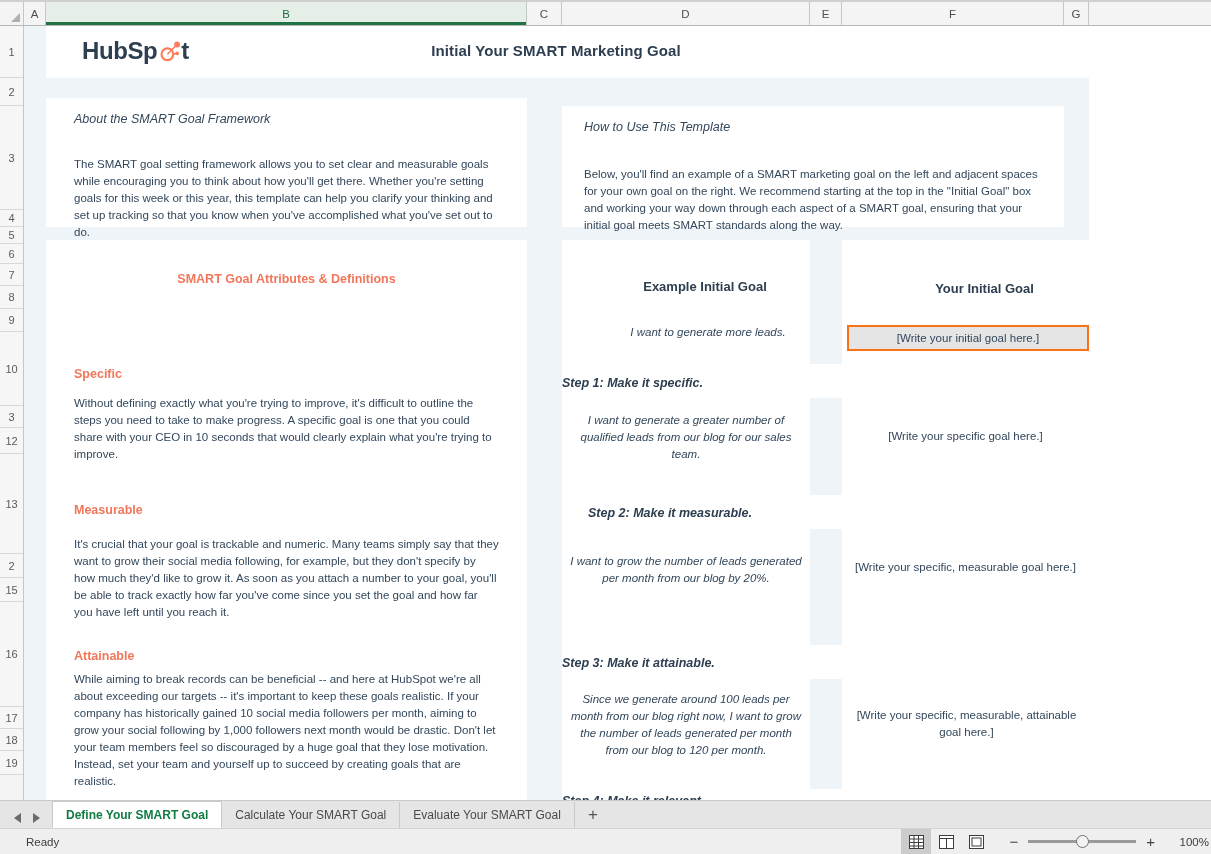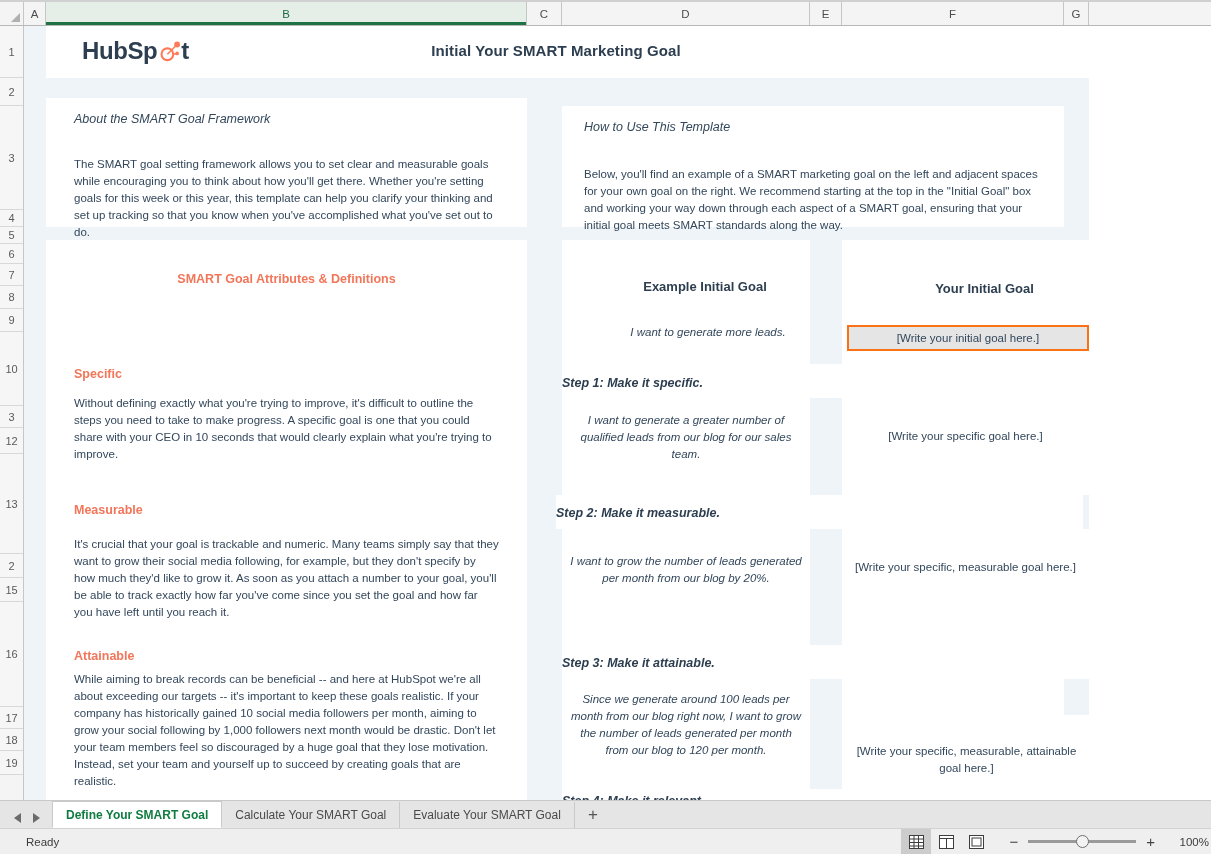--- a/index.html
+++ b/index.html
@@ -337,37 +337,37 @@
       <div class="panel" style="left:538px;top:338px;width:527px;height:34px;">
         <div class="step-label" style="margin-top:12px;width:502px;">Step 1: Make it specific.</div>
       </div>
       <div class="panel" style="left:538px;top:372px;width:248px;height:97px;padding:14px 12px 0 12px;">
         <div class="example-text">I want to generate a greater number of qualified leads from our blog for our sales team.</div>
       </div>
       <div class="panel" style="left:818px;top:372px;width:247px;height:97px;padding:30px 10px 0 10px;">
         <div class="placeholder-text">[Write your specific goal here.]</div>
       </div>
 
-      <div class="panel" style="left:532px;top:469px;width:527px;height:34px;">
+      <div class="panel" style="left:564px;top:469px;width:527px;height:34px;">
         <div class="step-label" style="margin-top:11px;width:502px;">Step 2: Make it measurable.</div>
       </div>
       <div class="panel" style="left:538px;top:503px;width:248px;height:116px;padding:24px 8px 0 8px;">
         <div class="example-text">I want to grow the number of leads generated per month from our blog by 20%.</div>
       </div>
       <div class="panel" style="left:818px;top:503px;width:247px;height:116px;padding:30px 6px 0 6px;">
         <div class="placeholder-text">[Write your specific, measurable goal here.]</div>
       </div>
 
       <div class="panel" style="left:538px;top:619px;width:527px;height:34px;">
         <div class="step-label" style="margin-top:11px;width:502px;">Step 3: Make it attainable.</div>
       </div>
       <div class="panel" style="left:538px;top:653px;width:248px;height:110px;padding:12px 8px 0 8px;">
         <div class="example-text">Since we generate around 100 leads per month from our blog right now, I want to grow the number of leads generated per month from our blog to 120 per month.</div>
       </div>
-      <div class="panel" style="left:818px;top:689px;width:247px;height:110px;padding:28px 10px 0 12px;">
+      <div class="panel" style="left:818px;top:653px;width:247px;height:110px;padding:28px 10px 0 12px;">
         <div class="placeholder-text">[Write your specific, measurable, attainable goal here.]</div>
       </div>
 
       <div class="panel" style="left:538px;top:763px;width:527px;height:24px;">
         <div class="step-label" style="margin-top:5px;width:502px;">Step 4: Make it relevant.</div>
       </div>
 
     </div>
   </div>
 

